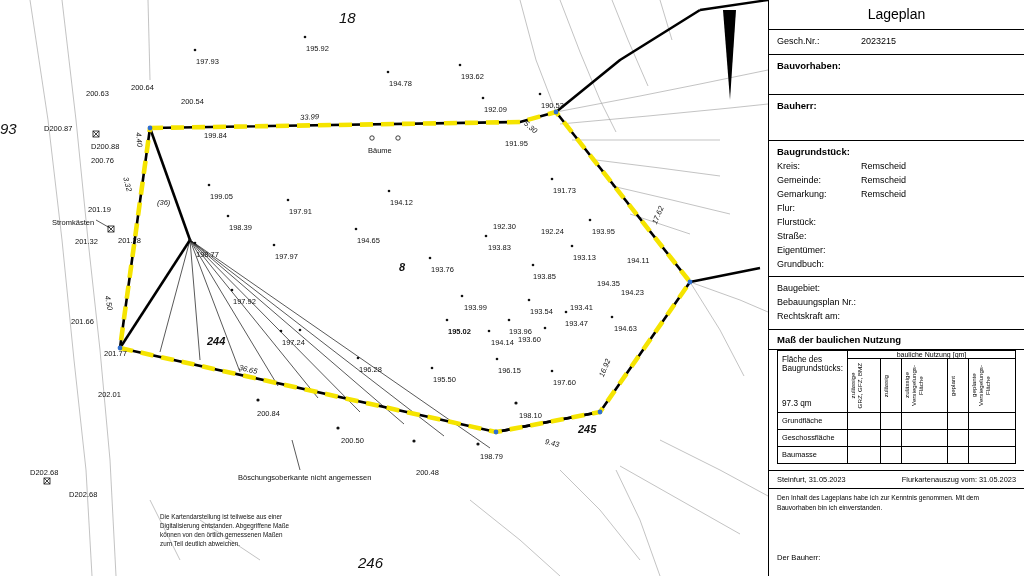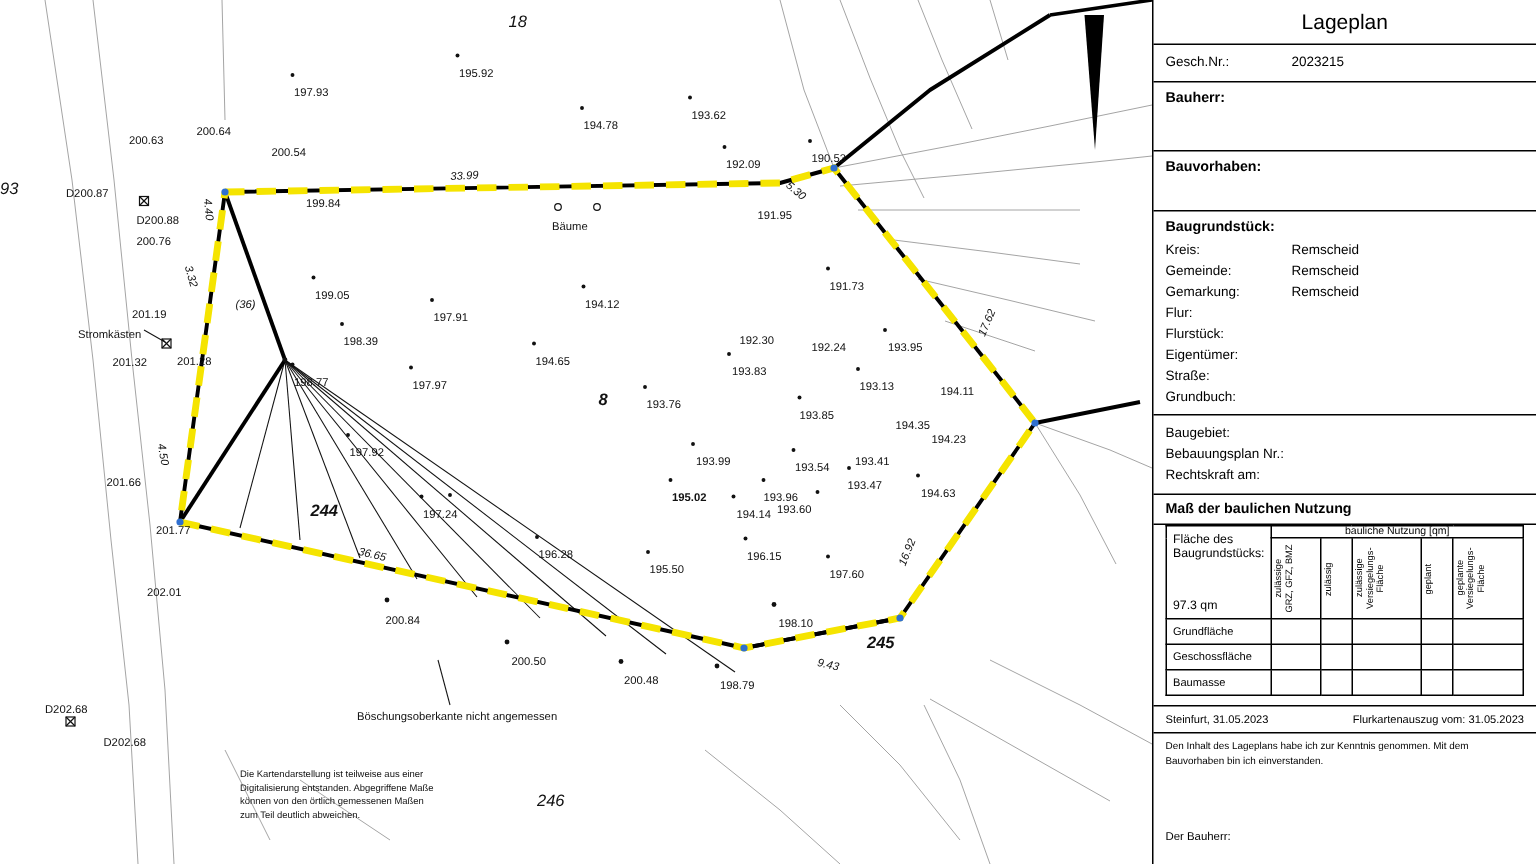--- a/index.html
+++ b/index.html
@@ -6,21 +6,21 @@
   html, body { margin:0; padding:0; background:#ffffff; }
   body { width:1024px; height:576px; font-family:"Liberation Sans", sans-serif; color:#000; overflow:hidden; position:relative; }
 
   #sheet { position:absolute; inset:0; background:#fff; }
 
   
   #map { position:absolute; left:0; top:0; width:768px; height:576px; overflow:hidden; }
   #map svg { position:absolute; left:0; top:0; }
 
   .maplabel { position:absolute; font-family:"Liberation Sans", sans-serif; font-size:7.5px; color:#111; white-space:nowrap; }
-  .maplabel.big { font-size:11px; font-style:italic; }
+  .maplabel.big { font-size:15px; font-style:italic; }
   .maplabel.parcel { font-size:11px; font-weight:bold; font-style:italic; }
   .maplabel.note { font-size:6.3px; line-height:1.45; color:#111; }
   .maplabel.it { font-style:italic; }
 
   
   #panel { position:absolute; left:768px; top:0; width:256px; height:576px; border-left:1.6px solid #000; background:#fff; }
   #panel .sec { border-bottom:1.4px solid #000; padding:5px 8px; }
   #panel .title { text-align:center; font-size:14px; padding:6px 8px 7px; font-weight:normal; }
   .kv { font-size:9px; line-height:1.55; display:flex; }
   .kv .k { width:84px; }
@@ -170,21 +170,21 @@
         <circle cx="496" cy="432" r="2.4"></circle>
         <circle cx="120" cy="348" r="2.4"></circle>
       </g>
     </svg>
 
     <div id="parcel-labels">
         <div class="maplabel big" style="left: 339px; top: 9px;">18</div>
         <div class="maplabel parcel" style="left: 399px; top: 261px;">8</div>
         <div class="maplabel parcel" style="left: 207px; top: 335px;">244</div>
         <div class="maplabel parcel" style="left: 578px; top: 423px;">245</div>
-        <div class="maplabel big" style="left: 358px; top: 528px;">246</div>
+        <div class="maplabel big" style="left: 358px; top: 554px;">246</div>
         <div class="maplabel big" style="left: 0px; top: 120px;">93</div>
       </div>
     <div id="height-labels">
         <div class="maplabel " style="left: 196px; top: 57px;">197.93</div>
         <div class="maplabel " style="left: 306px; top: 44px;">195.92</div>
         <div class="maplabel " style="left: 389px; top: 79px;">194.78</div>
         <div class="maplabel " style="left: 461px; top: 72px;">193.62</div>
         <div class="maplabel " style="left: 484px; top: 105px;">192.09</div>
         <div class="maplabel " style="left: 541px; top: 101px;">190.53</div>
         <div class="maplabel " style="left: 86px; top: 89px;">200.63</div>
@@ -232,21 +232,21 @@
         <div class="maplabel " style="left: 282px; top: 338px;">197.24</div>
         <div class="maplabel " style="left: 491px; top: 338px;">194.14</div>
         <div class="maplabel " style="left: 518px; top: 335px;">193.60</div>
         <div class="maplabel " style="left: 359px; top: 365px;">196.28</div>
         <div class="maplabel " style="left: 433px; top: 375px;">195.50</div>
         <div class="maplabel " style="left: 498px; top: 366px;">196.15</div>
         <div class="maplabel " style="left: 553px; top: 378px;">197.60</div>
         <div class="maplabel " style="left: 257px; top: 409px;">200.84</div>
         <div class="maplabel " style="left: 519px; top: 411px;">198.10</div>
         <div class="maplabel " style="left: 341px; top: 436px;">200.50</div>
-        <div class="maplabel " style="left: 416px; top: 449px;">200.48</div>
+        <div class="maplabel " style="left: 416px; top: 468px;">200.48</div>
         <div class="maplabel " style="left: 480px; top: 452px;">198.79</div>
       </div>
     <div id="dim-labels">
         <div class="maplabel it" style="left: 300px; top: 113px; transform: rotate(-3deg); transform-origin: 0px 0px;">33.99</div>
         <div class="maplabel it" style="left: 143px; top: 132px; transform: rotate(85deg); transform-origin: 0px 0px;">4.40</div>
         <div class="maplabel it" style="left: 130px; top: 176px; transform: rotate(75deg); transform-origin: 0px 0px;">3.32</div>
         <div class="maplabel it" style="left: 157px; top: 198px;">(36)</div>
         <div class="maplabel it" style="left: 112px; top: 295px; transform: rotate(80deg); transform-origin: 0px 0px;">4.50</div>
         <div class="maplabel it" style="left: 240px; top: 363px; transform: rotate(13deg); transform-origin: 0px 0px;">36.65</div>
         <div class="maplabel it" style="left: 546px; top: 437px; transform: rotate(13deg); transform-origin: 0px 0px;">9.43</div>
@@ -271,26 +271,26 @@
 
     <div class="sec title">Lageplan</div>
 
     <div class="sec">
       <div class="kv">
         <div class="k">Gesch.Nr.:</div>
         <div class="v">2023215</div>
       </div>
     </div>
 
+    <div class="sec" style="height:40px;">
+      <div class="h9">Bauvorhaben:</div>
+    </div>
+
     <div class="sec" style="height:46px;">
       <div class="h9">Bauherr:</div>
-    </div>
-
-    <div class="sec" style="height:40px;">
-      <div class="h9">Bauvorhaben:</div>
     </div>
 
     <div class="sec">
       <div class="h9" style="margin-bottom:3px;">Baugrundstück:</div>
       <div id="bg-fields">
           <div class="kv">
             <div class="k">Kreis:</div>
             <div class="v">Remscheid</div>
           </div>
           <div class="kv">
@@ -303,25 +303,25 @@
           </div>
           <div class="kv">
             <div class="k">Flur:</div>
             <div class="v"></div>
           </div>
           <div class="kv">
             <div class="k">Flurstück:</div>
             <div class="v"></div>
           </div>
           <div class="kv">
+            <div class="k">Straße:</div>
+            <div class="v"></div>
+          </div>
+          <div class="kv">
             <div class="k">Eigentümer:</div>
-            <div class="v"></div>
-          </div>
-          <div class="kv">
-            <div class="k">Straße:</div>
             <div class="v"></div>
           </div>
           <div class="kv">
             <div class="k">Grundbuch:</div>
             <div class="v"></div>
           </div>
         </div>
     </div>
 
     <div class="sec">

